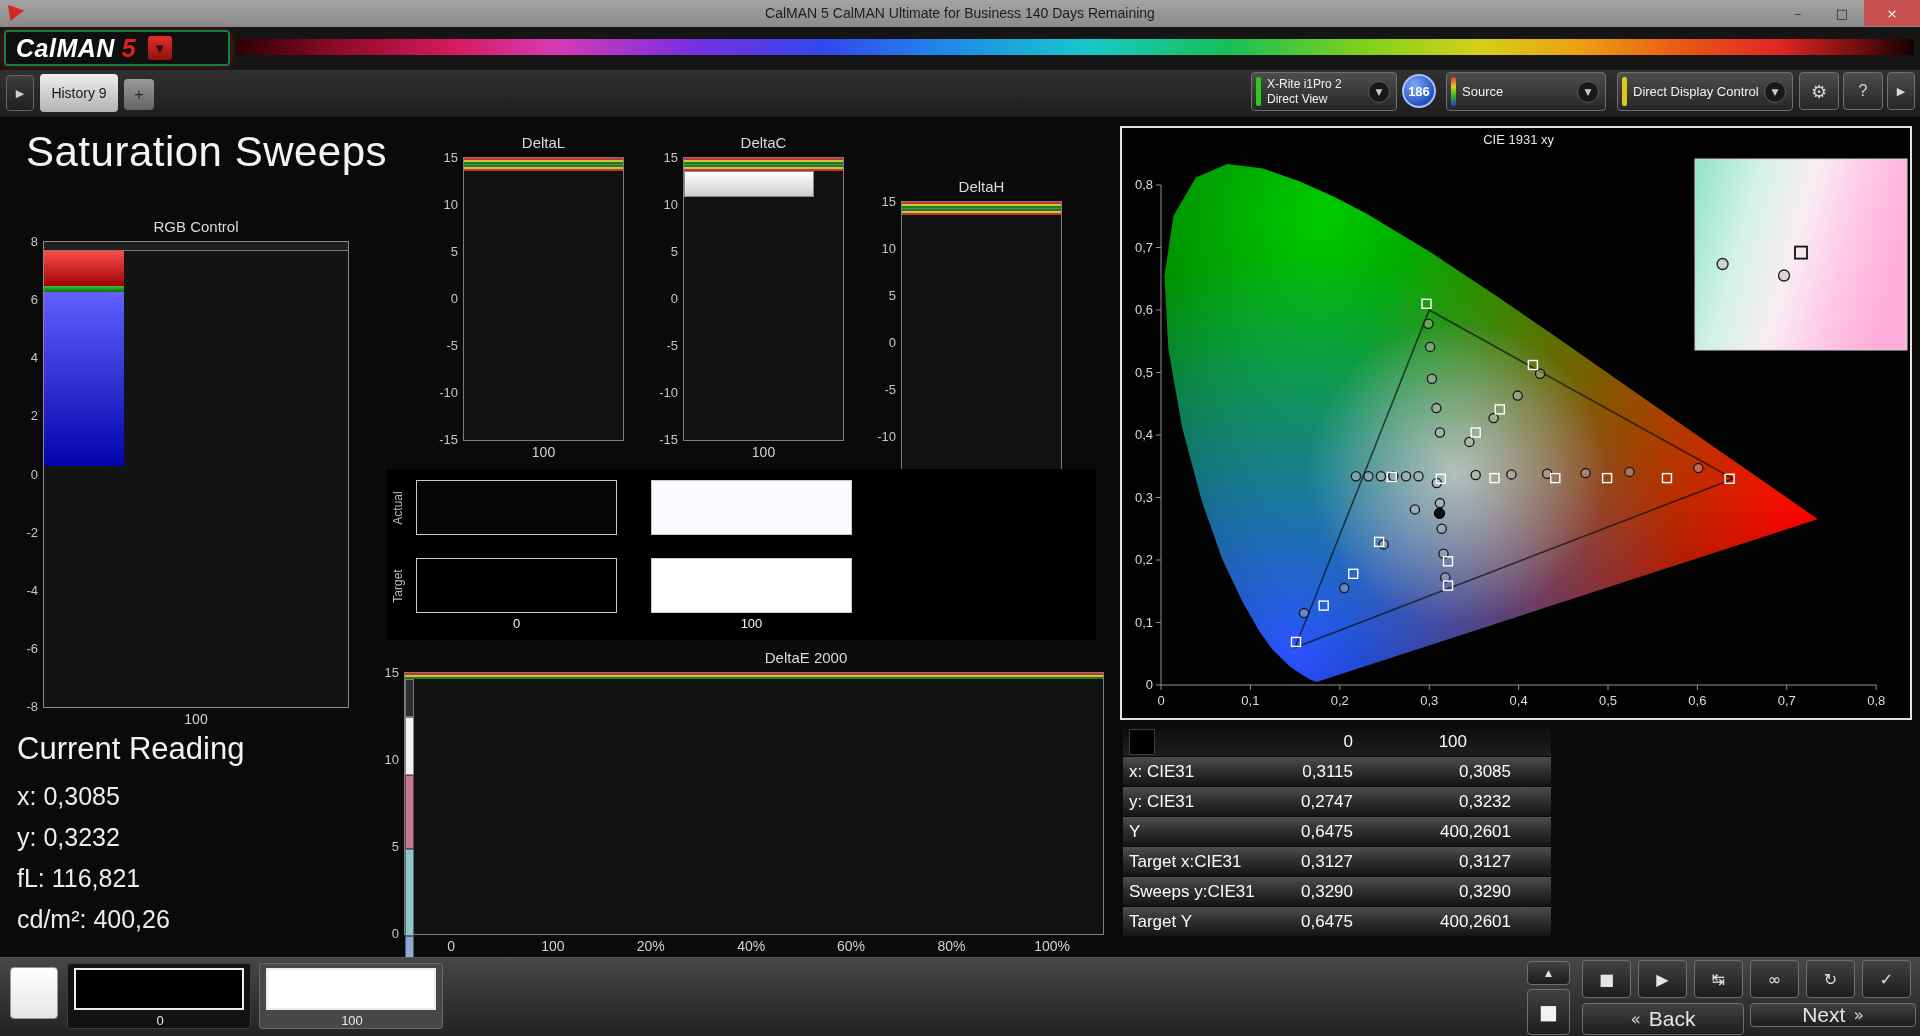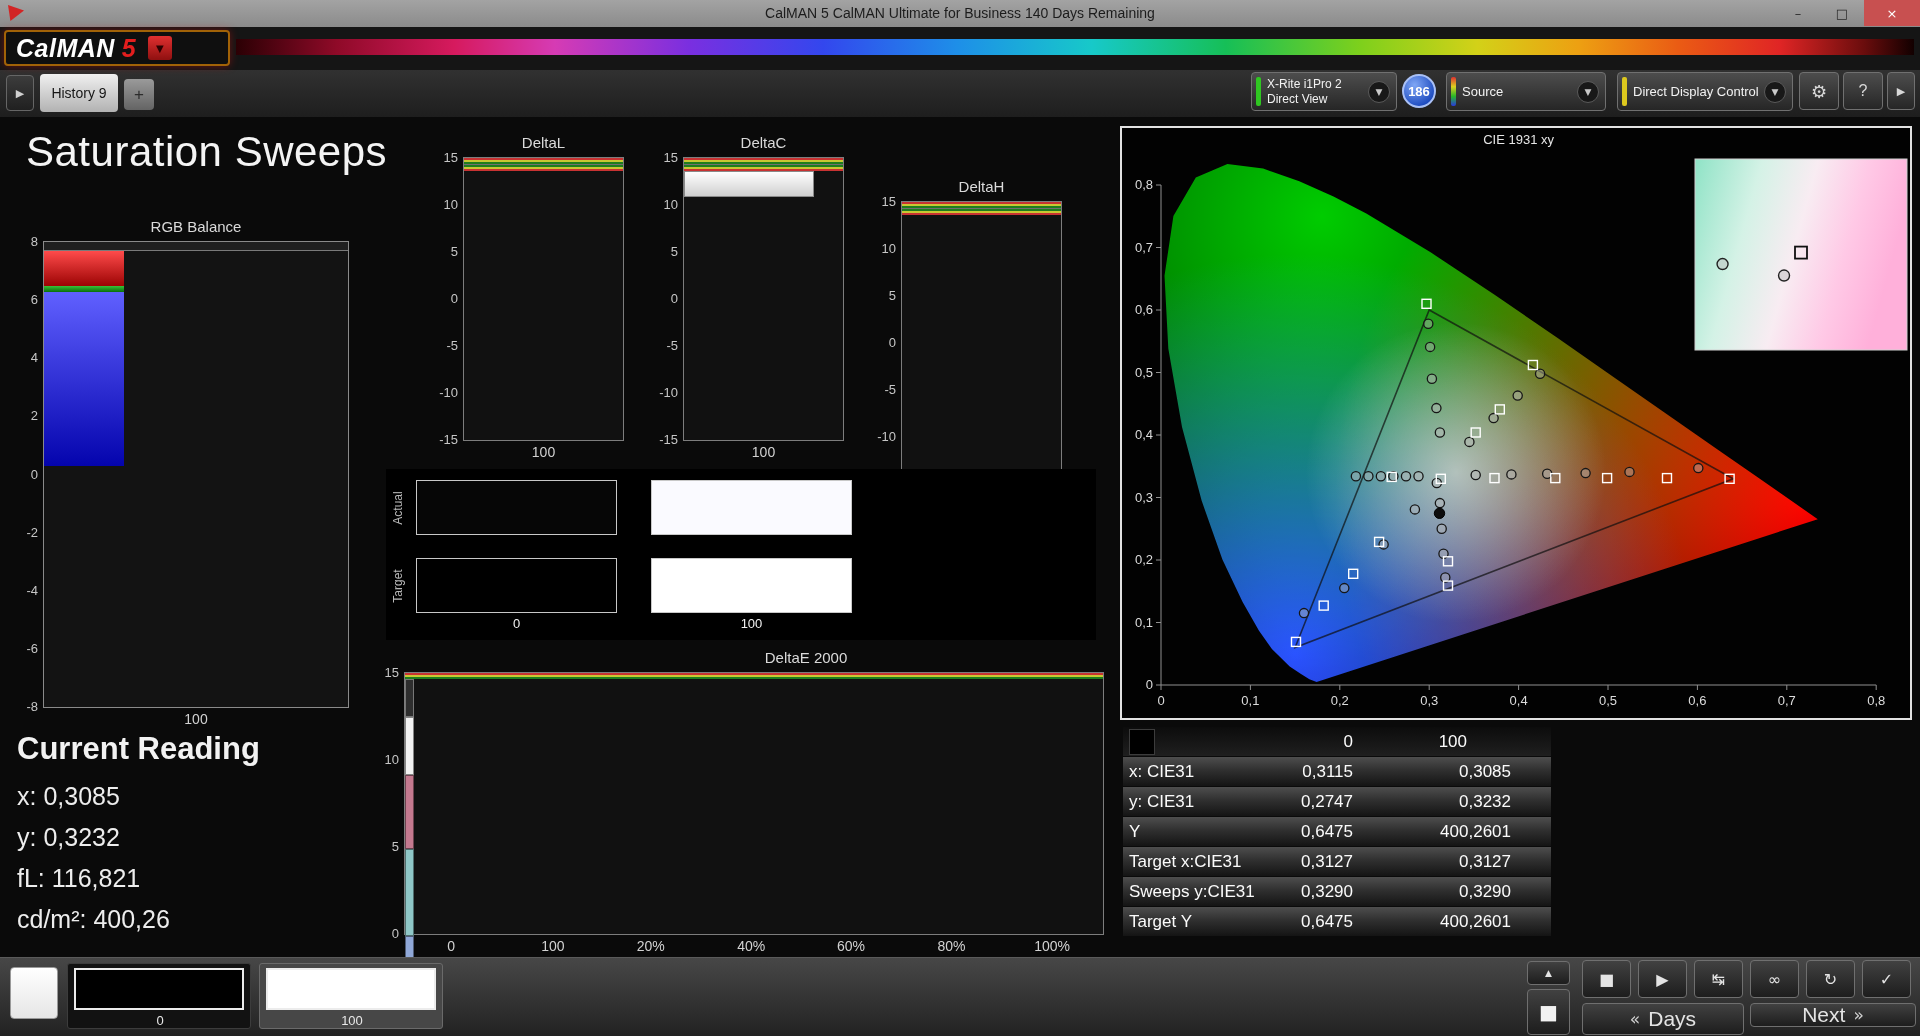--- a/index.html
+++ b/index.html
@@ -19,21 +19,21 @@
   .winbtn.min{left:1776px;width:44px;}
   .winbtn.max{left:1820px;width:44px;}
   .winbtn.close{left:1864px;width:56px;background:#c85050;color:#fff;}
 
   
   .logoband{position:absolute;left:0;top:27px;width:1920px;height:43px;background:#151515;}
   .tabrow{position:absolute;left:0;top:70px;width:1920px;height:47px;
           background:linear-gradient(180deg,#313131,#1e1e1e);}
 
   .logo-box{position:absolute;left:4px;top:30px;width:226px;height:36px;background:#0f0f0f;
-            border:2px solid #a16207;border-radius:4px;display:flex;align-items:center;
+            border:2px solid #15803d;border-radius:4px;display:flex;align-items:center;
             padding-left:10px;box-sizing:border-box;box-shadow:0 0 8px rgba(200,20,20,.45);}
   .lname{font-size:25px;font-weight:bold;font-style:italic;color:#fff;letter-spacing:.5px;}
   .lver{font-size:25px;font-weight:bold;font-style:italic;color:#e31e1e;margin-left:7px;}
   .ldd{width:24px;height:24px;margin-left:12px;border-radius:3px;
        background:linear-gradient(180deg,#e03030,#8f1010);color:#2a0000;font-size:10px;
        display:flex;align-items:center;justify-content:center;}
   .rainbow{position:absolute;left:236px;top:39px;width:1678px;height:16px;
     background:linear-gradient(90deg,#2b0004 0%,#8f0a28 6%,#d61a5e 13%,#d63bb4 19%,#7a2fe0 27%,
       #3347ee 35%,#1e8fe8 43%,#17c9c9 51%,#16bf57 59%,#7ed01c 67%,#d3d118 74%,#eda012 80%,
       #ea5b14 86%,#e02525 92%,#6b0d0d 97%,#120000 100%);}
@@ -80,21 +80,21 @@
 
   
   .swpanel{position:absolute;left:386px;top:469px;width:710px;height:171px;background:#000;}
   .rot{position:absolute;display:flex;align-items:center;justify-content:center;}
   .rot span{transform:rotate(-90deg);font-size:12px;color:#b9b9b9;white-space:nowrap;}
   .swcell{position:absolute;border:1px solid #c8c8c8;box-sizing:border-box;}
   .swlab{position:absolute;text-align:center;font-size:13px;color:#f0f0f0;}
 
   
   .curread{position:absolute;left:17px;top:731px;}
-  .crtitle{font-size:31px;color:#f2f2f2;margin-bottom:15px;font-weight:bold;}
+  .crtitle{font-size:31px;color:#f2f2f2;margin-bottom:15px;}
   .crline{font-size:25px;color:#ededed;height:28px;margin-bottom:13px;}
 
   
   #results-table{position:absolute;left:1123px;top:727px;width:428px;}
   .trow{display:flex;height:29px;margin-bottom:1px;align-items:center;font-size:17px;color:#fbfbfb;
         background:linear-gradient(180deg,#4e4e4e,#303030 45%,#141414);}
   .trow.thead{background:linear-gradient(180deg,#0c0c0c,#1f1f1f);}
   .tc-label{width:150px;padding-left:6px;display:flex;align-items:center;gap:8px;box-sizing:border-box;}
   .tc0{width:80px;text-align:right;}
   .tc1{width:164px;text-align:right;padding-right:6px;box-sizing:border-box;}
@@ -161,21 +161,21 @@
     <span class="ddtext">Direct Display Control</span>
     <span class="chev glyph">▼</span>
   </div>
   <div class="sqbtn glyph" style="left:1799px;width:40px;">⚙</div>
   <div class="sqbtn" style="left:1843px;width:40px;font-size:16px;">?</div>
   <div class="sqbtn glyph" style="left:1887px;width:28px;font-size:11px;">▶</div>
 
   <div class="page-title">Saturation Sweeps</div>
 
   <div id="chart-rgb_balance" class="plot">
-      <div class="ctitle" style="left: 0px; top: -24px; width: 304px;">RGB Balance</div>
+      <div class="ctitle" style="left: 0px; top: -24px; width: 304px;">RGB Control</div>
       <div class="ytick" style="left: -40px; top: -8px; width: 34px;">8</div>
       <div style="left: 0px; top: 0px; width: 304px; height: 1px; background: rgb(31, 31, 31);"></div>
       <div class="ytick" style="left: -40px; top: 50.125px; width: 34px;">6</div>
       <div style="left: 0px; top: 58.125px; width: 304px; height: 1px; background: rgb(31, 31, 31);"></div>
       <div class="ytick" style="left: -40px; top: 108.25px; width: 34px;">4</div>
       <div style="left: 0px; top: 116.25px; width: 304px; height: 1px; background: rgb(31, 31, 31);"></div>
       <div class="ytick" style="left: -40px; top: 166.375px; width: 34px;">2</div>
       <div style="left: 0px; top: 174.375px; width: 304px; height: 1px; background: rgb(31, 31, 31);"></div>
       <div class="ytick" style="left: -40px; top: 224.5px; width: 34px;">0</div>
       <div class="ytick" style="left: -40px; top: 282.625px; width: 34px;">-2</div>
@@ -497,20 +497,20 @@
     <div id="transport" style="position:absolute;left:1582px;top:2px;width:334px;height:40px;">
         <div class="bbtn glyph" style="left: 0px; top: 0px; width: 49px; height: 38px; font-size: 16px;">■</div>
         <div class="bbtn glyph" style="left: 56px; top: 0px; width: 49px; height: 38px; font-size: 16px;">▶</div>
         <div class="bbtn glyph" style="left: 112px; top: 0px; width: 49px; height: 38px; font-size: 16px;">↹</div>
         <div class="bbtn glyph" style="left: 168px; top: 0px; width: 49px; height: 38px; font-size: 16px;">∞</div>
         <div class="bbtn glyph" style="left: 224px; top: 0px; width: 49px; height: 38px; font-size: 16px;">↻</div>
         <div class="bbtn glyph" style="left: 280px; top: 0px; width: 49px; height: 38px; font-size: 16px;">✓</div>
       </div>
     <div class="bbtn backnext" style="left:1582px;top:45px;width:162px;height:32px;">
       <span class="bn-chev glyph">«</span>
-      <span>Days</span>
+      <span>Back</span>
     </div>
     <div class="bbtn backnext" style="left:1750px;top:45px;width:166px;height:24px;">
       <span>Next</span>
       <span class="bn-chev glyph">»</span>
     </div>
   </div>
 </div>
 
 </body></html>

